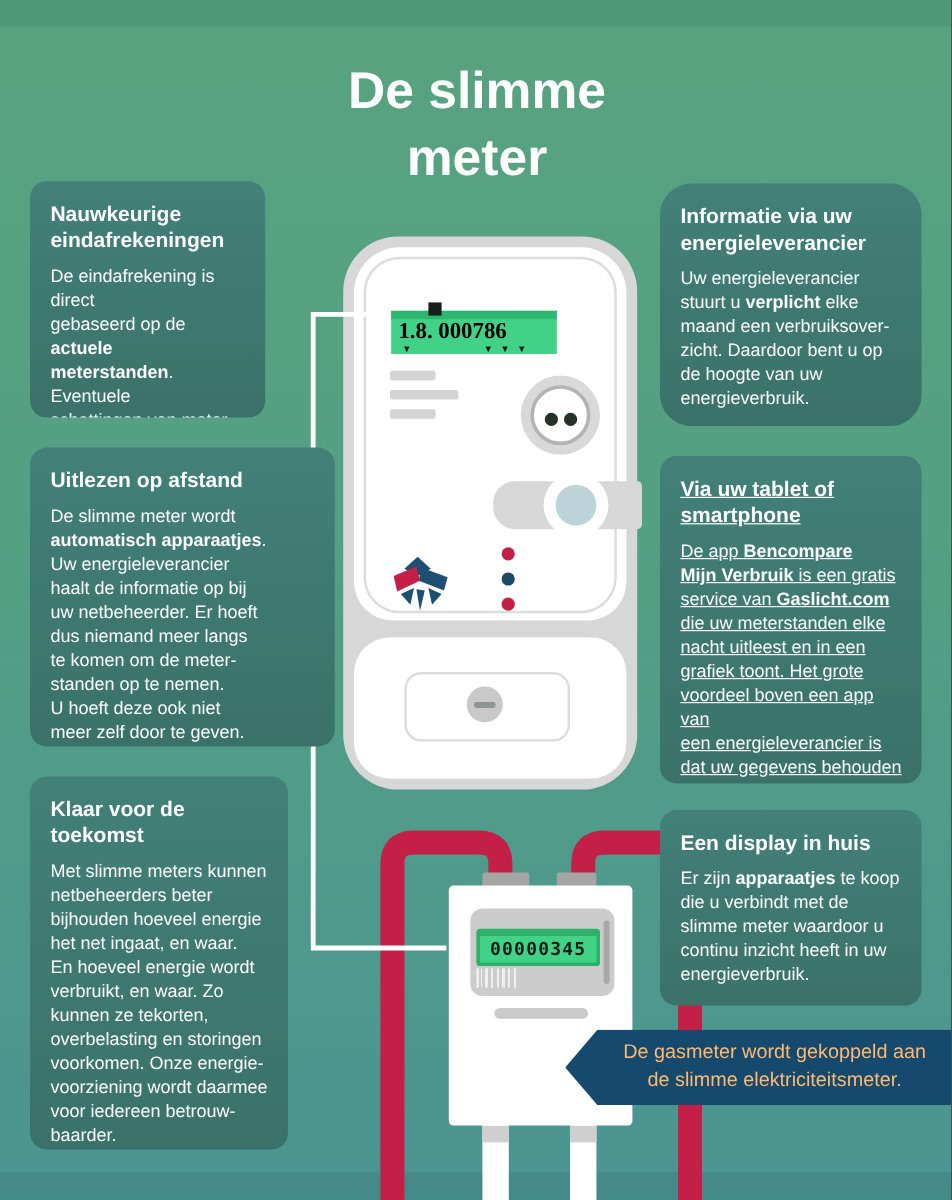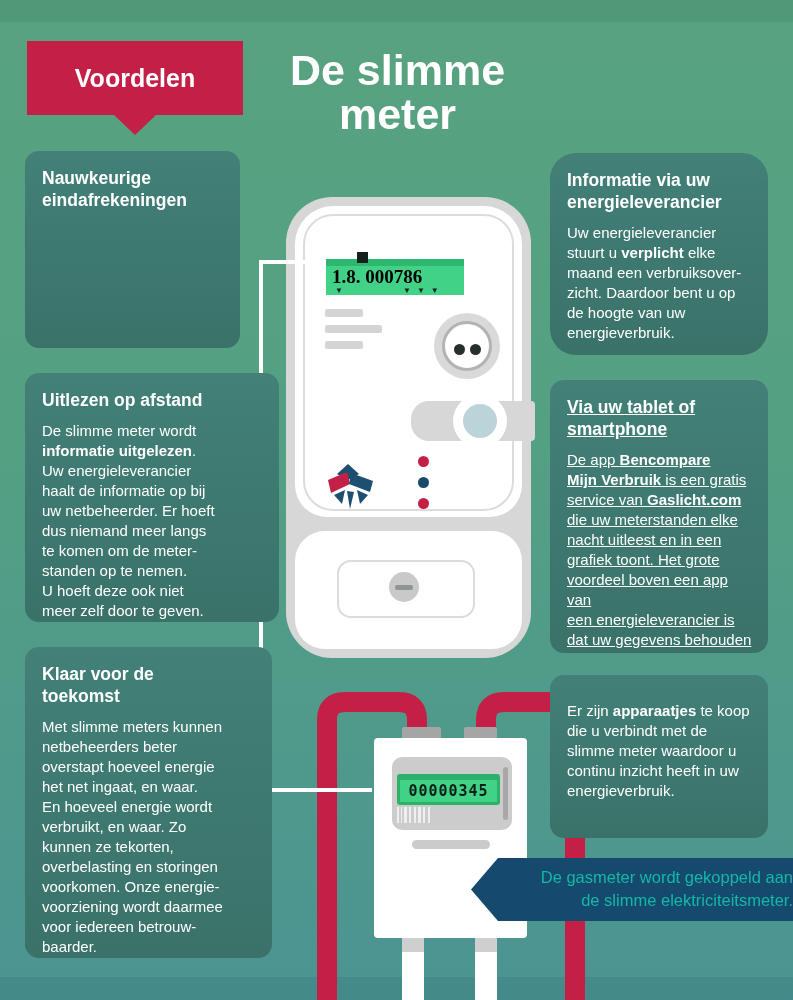--- a/index.html
+++ b/index.html
@@ -69,44 +69,44 @@
       #efefef 7px 10px,transparent 10px 12px,
       #efefef 12px 14px,transparent 14px 17px,
       #efefef 17px 19px,transparent 19px 21px,
       #efefef 21px 24px,transparent 24px 26px,
       #efefef 26px 28px,transparent 28px 31px,
       #efefef 31px 33px,transparent 33px 36px);}
   .g-handle{position:absolute;left:38px;top:102px;width:78px;height:9px;background:#cbcbcb;border-radius:5px;}
 
   
   .title{position:absolute;left:245px;top:48px;width:305px;text-align:center;color:#fff;
-    font-size:43px;font-weight:bold;line-height:44px;white-space:pre-line;}
+    font-size:43px;font-weight:bold;line-height:56px;white-space:pre-line;}
   .ribbon{position:absolute;top:41px;height:74px;background:#c41f46;color:#fff;font-weight:bold;
     display:flex;align-items:center;justify-content:center;text-align:center;}
   .ribbon::after{content:"";position:absolute;left:50%;top:100%;transform:translateX(-50%);
     border-left:21px solid transparent;border-right:21px solid transparent;border-top:20px solid #c41f46;}
   .ribbon-left{left:27px;width:216px;font-size:25px;}
   .ribbon-right{left:547px;width:221px;font-size:24px;line-height:31px;}
   .ribbon span{white-space:pre-line;}
 
   .box{position:absolute;background:linear-gradient(180deg,#428078 0%,#3a7269 100%);
     border-radius:14px;color:#fff;padding:16px 16px 0 17px;box-sizing:border-box;overflow:hidden;}
   .box-h{margin:0;font-size:17.5px;font-weight:bold;line-height:22px;white-space:pre-line;}
   .box-b{margin:10px 0 0 0;font-size:15px;line-height:20px;white-space:pre-line;}
   .box-b b{font-weight:bold;}
-  .lbox1{left:25px;top:151px;width:215px;height:197px;}
+  .lbox1{left:25px;top:151px;width:196px;height:197px;}
   .lbox2{left:25px;top:373px;width:254px;height:249px;}
-  .lbox3{left:25px;top:647px;width:247px;height:311px;}
+  .lbox3{left:25px;top:647px;width:215px;height:311px;}
   .rbox1{left:550px;top:153px;width:218px;height:202px;border-radius:26px;}
   .rbox2{left:550px;top:380px;width:218px;height:273px;text-decoration:underline;}
   .rbox3{left:550px;top:675px;width:218px;height:163px;}
 
   .callout{position:absolute;left:471px;top:858px;width:322px;height:63px;background:#15496d;
     clip-path:polygon(0 50%,27px 0,100% 0,100% 100%,27px 100%);}
-  .callout-text{position:absolute;left:27px;right:0;top:8px;text-align:right;color:#14b8a6;
+  .callout-text{position:absolute;left:27px;right:0;top:8px;text-align:center;color:#fdba74;
     font-size:16.5px;line-height:23px;white-space:pre-line;}
 </style>
 </head>
 <body>
 
 <div class="stage">
   <div class="strip-top"></div>
   <div class="strip-bottom"></div>
 
   <svg class="pipes" width="793" height="1000" viewBox="0 0 793 1000">
@@ -179,47 +179,50 @@
     </div>
   </div>
 
   <svg class="connector" width="793" height="1000" viewBox="0 0 793 1000">
     <path d="M317,262 L261,262 L261,790 L372,790"></path>
   </svg>
 
   <div class="title">De slimme
 meter</div>
 
-  <div class="ribbon ribbon-left">
-    <span>Voordelen</span>
-  </div>
 
   <div class="box lbox1">
     <h3 class="box-h">Nauwkeurige
 eindafrekeningen</h3>
+    <p class="box-b"><span>De eindafrekening is direct
+gebaseerd op de </span><b>actuele
+meterstanden</b><span>. Eventuele
+schattingen van meter-
+standen behoren hiermee
+tot het verleden.</span></p>
   </div>
     <div class="box lbox2">
     <h3 class="box-h">Uitlezen op afstand</h3>
     <p class="box-b"><span>De slimme meter wordt
-</span><b>informatie uitgelezen</b><span>.
+</span><b>automatisch apparaatjes</b><span>.
 Uw energieleverancier
 haalt de informatie op bij
 uw netbeheerder. Er hoeft
 dus niemand meer langs
 te komen om de meter-
 standen op te nemen.
 U hoeft deze ook niet
 meer zelf door te geven.</span></p>
   </div>
     <div class="box lbox3">
     <h3 class="box-h">Klaar voor de
 toekomst</h3>
     <p class="box-b"><span>Met slimme meters kunnen
 netbeheerders beter
-overstapt hoeveel energie
+bijhouden hoeveel energie
 het net ingaat, en waar.
 En hoeveel energie wordt
 verbruikt, en waar. Zo
 kunnen ze tekorten,
 overbelasting en storingen
 voorkomen. Onze energie-
 voorziening wordt daarmee
 voor iedereen betrouw-
 baarder.</span></p>
   </div>
@@ -241,20 +244,21 @@
 service van </span><b>Gaslicht.com</b><span>
 die uw meterstanden elke
 nacht uitleest en in een
 grafiek toont. Het grote
 voordeel boven een app van
 een energieleverancier is
 dat uw gegevens behouden
 blijven als u overstapt.</span></p>
   </div>
     <div class="box rbox3">
+    <h3 class="box-h">Een display in huis</h3>
     <p class="box-b"><span>Er zijn </span><b>apparaatjes</b><span> te koop
 die u verbindt met de
 slimme meter waardoor u
 continu inzicht heeft in uw
 energieverbruik.</span></p>
   </div>
     <div class="callout">
     <div class="callout-text">De gasmeter wordt gekoppeld aan
 de slimme elektriciteitsmeter.</div>
   </div>

